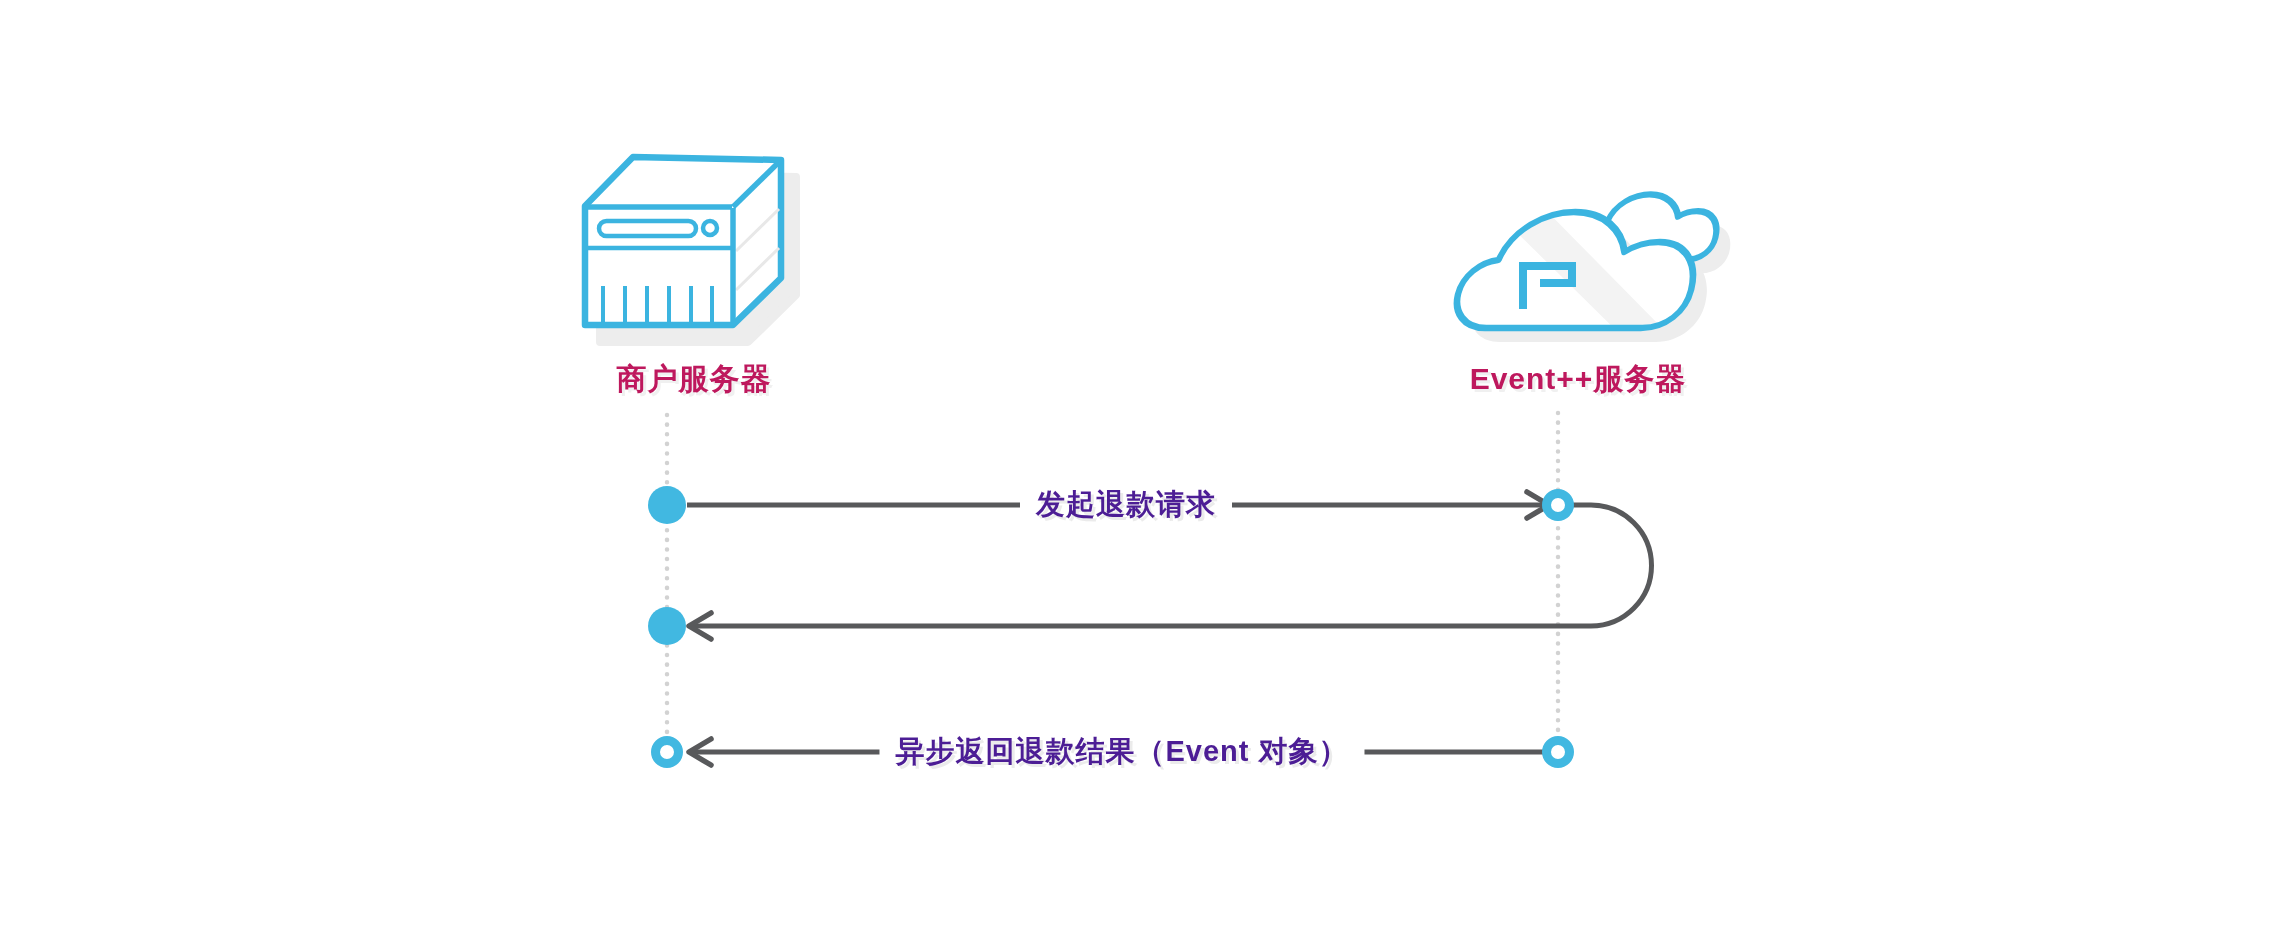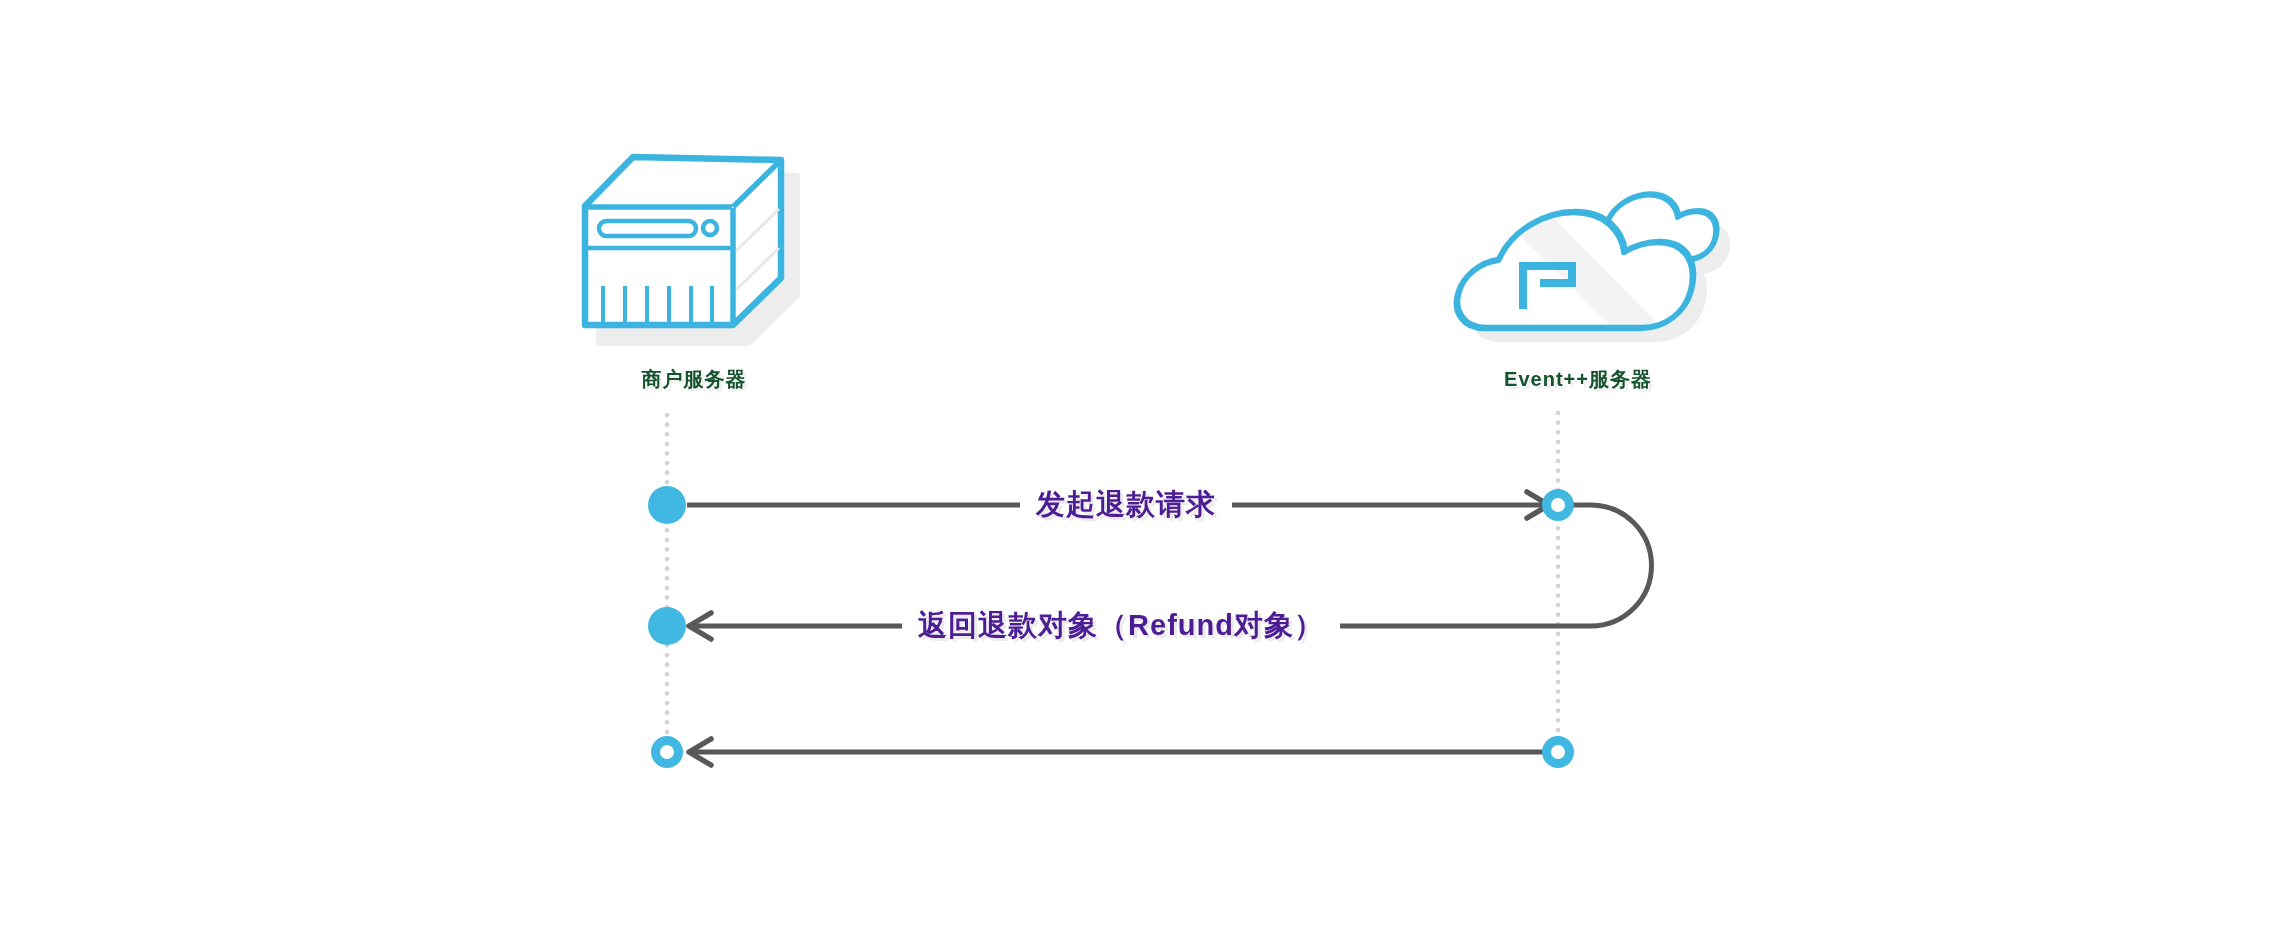--- a/index.html
+++ b/index.html
@@ -7,22 +7,22 @@
     position: relative;
     width: 2281px;
     height: 948px;
     background: #ffffff;
     overflow: hidden;
     font-family: "Liberation Sans", "DejaVu Sans", sans-serif;
   }
   #diagram-svg { position: absolute; left: 0; top: 0; }
   .abs { position: absolute; transform: translate(-50%, -50%); white-space: nowrap; }
   .actor-label {
-    color: #14532d;
-    font-size: 20px;
+    color: #be185d;
+    font-size: 30px;
     font-weight: 600;
     letter-spacing: 1px;
     text-shadow: 3px 3px 0 #f0f0f0;
   }
   .msg-label {
     color: #4c1d95;
     font-size: 29px;
     font-weight: 600;
     letter-spacing: 1px;
     background: #ffffff;
@@ -113,16 +113,16 @@
     <circle cx="667" cy="752" r="11.5" fill="#ffffff" stroke="#41b8e1" stroke-width="9"></circle>
     <circle cx="1558" cy="752" r="11.5" fill="#ffffff" stroke="#41b8e1" stroke-width="9"></circle>
   </svg>
 
   <div class="abs actor-label" style="left:694px; top:379px;">商户服务器</div>
 
   <div class="abs actor-label" style="left:1578px; top:379px;">Event++服务器</div>
 
   <div class="abs msg-label" style="left:1126px; top:505px;">发起退款请求</div>
 
-  <div class="abs msg-label" style="left:1121px; top:626px;">返回退款对象（Refund对象）</div>
 
+  <div class="abs msg-label" style="left:1122px; top:752px;">异步返回退款结果（Event 对象）</div>
 
 </div>
 
 </body></html>

